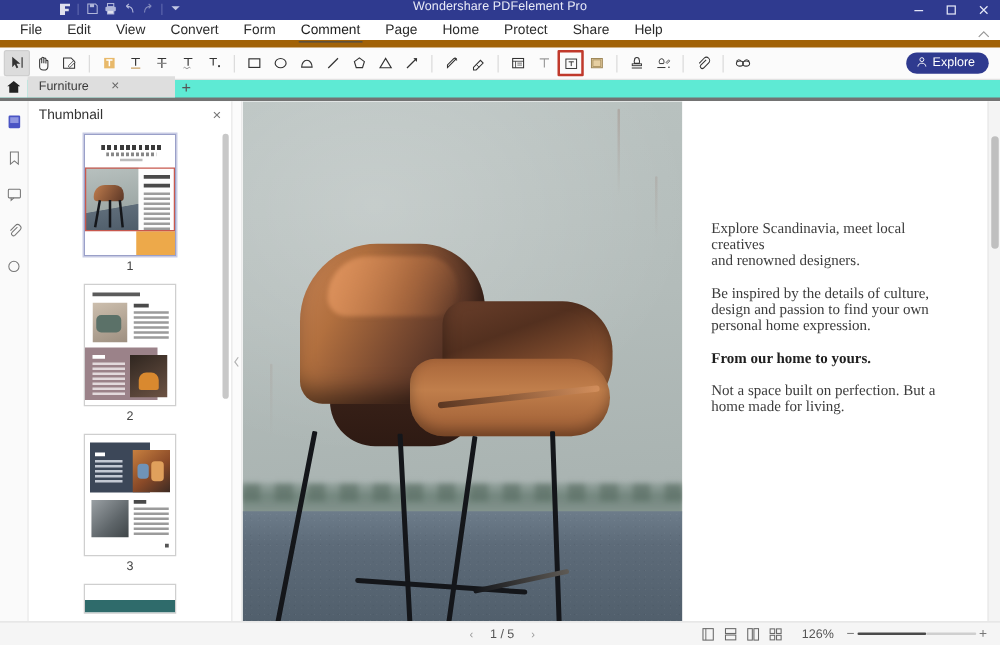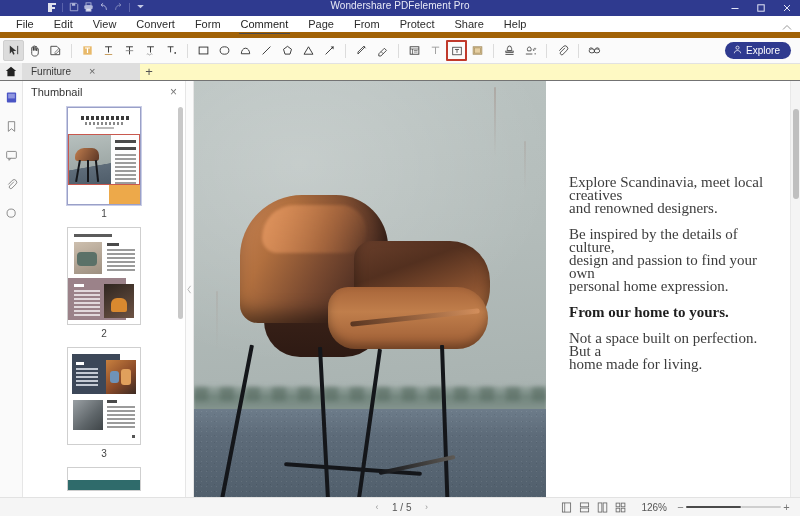--- a/index.html
+++ b/index.html
@@ -68,22 +68,22 @@
   .tsep { width: 1px; height: 14px; background: #dcdcdc; margin: 0 5px; }
   .tool svg { display: block; }
   .user-pill {
     margin-left: auto; margin-right: 9px; height: 17px; background: #2f3a8f; color: #fff;
     border-radius: 9px; display: flex; align-items: center; gap: 4px; padding: 0 11px 0 8px;
     font-size: 10px;
   }
 
   
   .tabbar {
-    height: 17px; flex: 0 0 17px; background: #fef9c3; display: flex; align-items: flex-end;
-    border-bottom: 1px solid #737373;
+    height: 17px; flex: 0 0 17px; background: #5eead4; display: flex; align-items: flex-end;
+    border-bottom: 3px solid #737373;
   }
   .home-tab {
     width: 22px; height: 17px; display: flex; align-items: center; justify-content: center;
     background: #eeeeee;
   }
   .doc-tab {
     height: 17px; background: #dedede; display: flex; align-items: center;
     padding: 0 6px 0 9px; gap: 18px; font-size: 10px; color: #3a3a3a; min-width: 118px;
   }
   .doc-tab .x { color: #666; font-size: 11px; line-height: 1; }
@@ -177,21 +177,21 @@
     display: flex; background: #fff;
   }
   .page-photo { width: 352px; flex: 0 0 352px; position: relative; overflow: hidden; }
   .page-text { flex: 1 1 auto; background: #fff; padding: 82px 26px 0 23px; position: relative; }
 
   .doc-h1 {
     font-family: "Liberation Sans", sans-serif; font-weight: bold; font-size: 17.5px;
     line-height: 21px; color: #111; letter-spacing: -.2px; white-space: pre-line;
   }
   .doc-p {
-    font-family: "Liberation Serif", serif; font-size: 15px; line-height: 13px;
+    font-family: "Liberation Serif", serif; font-size: 12px; line-height: 13px;
     color: #3c3c3c; margin-top: 13px; white-space: pre-line;
   }
   .doc-p.bold { font-weight: bold; color: #1e1e1e; }
 
   
   .ph-wall { position: absolute; inset: 0;
     background:
       radial-gradient(120% 80% at 30% 20%, rgba(255,255,255,.22), rgba(255,255,255,0) 60%),
       linear-gradient(175deg, #b9c2c0 0%, #b3bcba 40%, #aab4b2 72%, #a3adab 100%);
   }
@@ -350,21 +350,21 @@
   </div>
 
   <div class="menubar">
     <div class="menu-item">File</div>
     <div class="menu-item">Edit</div>
     <div class="menu-item">View</div>
     <div class="menu-item">Convert</div>
     <div class="menu-item">Form</div>
     <div class="menu-item active">Comment</div>
     <div class="menu-item">Page</div>
-    <div class="menu-item">From</div>
+    <div class="menu-item">Home</div>
     <div class="menu-item">Protect</div>
     <div class="menu-item">Share</div>
     <div class="menu-item">Help</div>
     <div class="menu-collapse">
       <svg width="10" height="7" viewBox="0 0 10 7">
           <path d="M1 5.5L5 1.5l4 4" fill="none" stroke="#999" stroke-width="1"></path>
         </svg>
     </div>
   </div>
 

